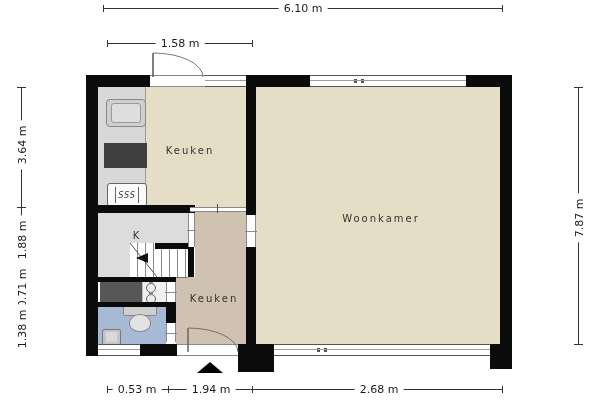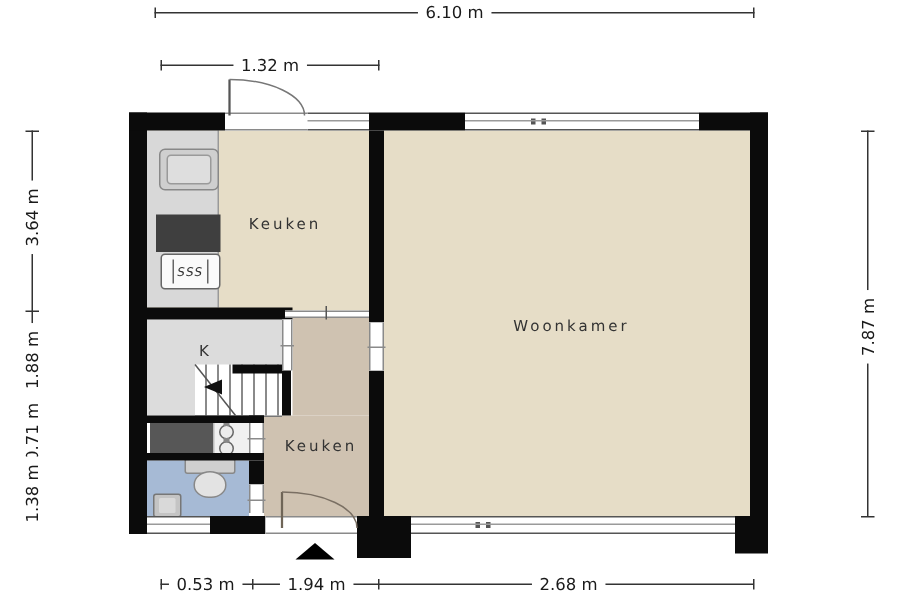--- a/index.html
+++ b/index.html
@@ -75,21 +75,21 @@
   <div class="floor floor-closet" style="left:98px;top:213px;width:90px;height:64px;"></div>
   <div class="floor floor-nook" style="left:142px;top:281px;width:24px;height:21px;"></div>
   <div class="floor meterkast" style="left:100px;top:281px;width:42px;height:21px;"></div>
   <div class="floor floor-toilet" style="left:98px;top:307px;width:68px;height:37px;"></div>
 
   <div class="counter" style="left:98px;top:87px;width:47px;height:118px;"></div>
   <div class="sink" style="left:106px;top:99px;width:38px;height:26px;">
       <div class="sink-inner"></div>
     </div>
   <div class="cooktop" style="left:104px;top:143px;width:43px;height:25px;"></div>
-  <div class="boiler" style="left:107px;top:169px;width:38px;height:22px;">
+  <div class="boiler" style="left:107px;top:183px;width:38px;height:22px;">
       <span>SSS</span>
     </div>
 
   <div class="tap" style="left:146px;top:283px;"></div>
   <div class="tap" style="left:146px;top:294px;"></div>
 
   <div class="wc-tank" style="left:123px;top:305px;width:32px;height:9px;"></div>
   <div class="wc-bowl" style="left:129px;top:314px;width:20px;height:16px;"></div>
   <div class="basin" style="left:102px;top:329px;width:17px;height:14px;"></div>
 
@@ -149,21 +149,21 @@
   <div class="entry-arrow" style="left:197px;top:362px;"></div>
 
   <div class="dline-h" style="left:103px;top:8px;width:400px;"></div>
   <div class="dtick-v" style="left:103px;top:8px;"></div>
   <div class="dtick-v" style="left:502px;top:8px;"></div>
   <div class="dlabel" style="left:303px;top:9px;">6.10 m</div>
 
   <div class="dline-h" style="left:107px;top:43px;width:146px;"></div>
   <div class="dtick-v" style="left:107px;top:43px;"></div>
   <div class="dtick-v" style="left:252px;top:43px;"></div>
-  <div class="dlabel" style="left:180px;top:44px;">1.32 m</div>
+  <div class="dlabel" style="left:180px;top:44px;">1.58 m</div>
 
   <div class="dline-v" style="left:21px;top:87px;height:257px;"></div>
   <div class="dtick-h" style="left:21px;top:87px;"></div>
   <div class="dtick-h" style="left:21px;top:207px;"></div>
   <div class="dtick-h" style="left:21px;top:277px;"></div>
   <div class="dtick-h" style="left:21px;top:302px;"></div>
   <div class="dtick-h" style="left:21px;top:344px;"></div>
   <div class="dlabel-v" style="left:22px;top:145px;">3.64 m</div>
   <div class="dlabel-v" style="left:22px;top:240px;">1.88 m</div>
   <div class="dlabel-v" style="left:22px;top:288px;">0.71 m</div>

